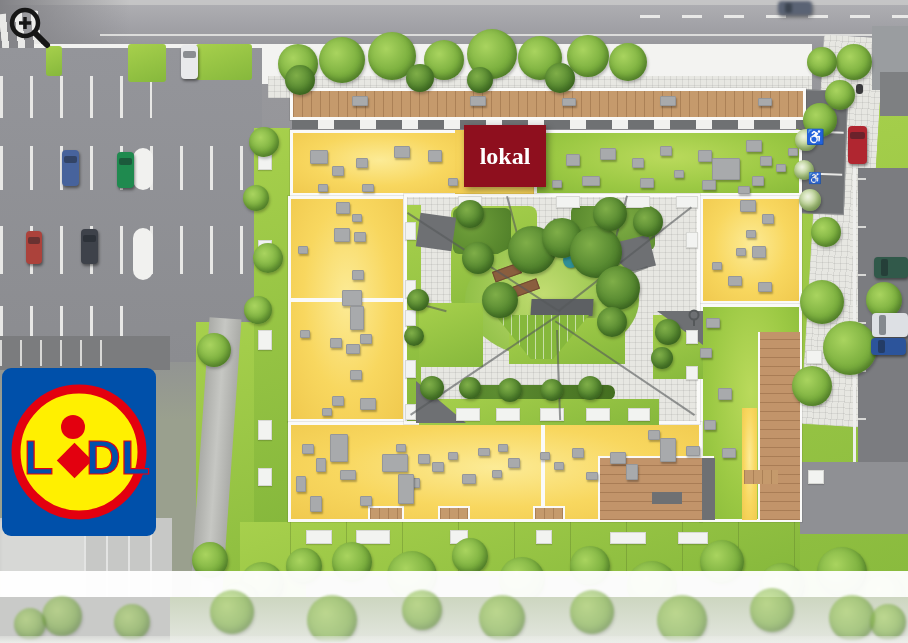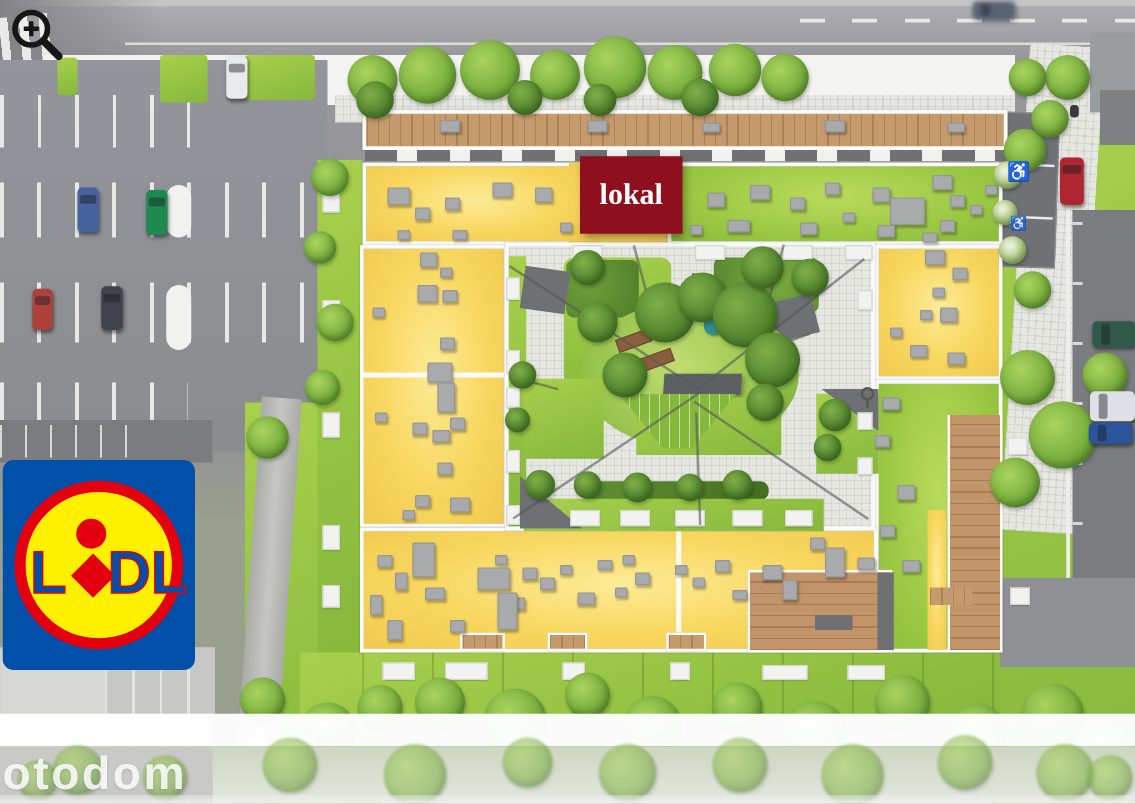--- a/index.html
+++ b/index.html
@@ -397,14 +397,13 @@
       <div class="tree f" style="left: 402px; top: 590px; width: 40px; height: 40px;"></div>
       <div class="tree f" style="left: 479px; top: 595px; width: 46px; height: 46px;"></div>
       <div class="tree f" style="left: 570px; top: 590px; width: 44px; height: 44px;"></div>
       <div class="tree f" style="left: 657px; top: 595px; width: 50px; height: 50px;"></div>
       <div class="tree f" style="left: 750px; top: 588px; width: 44px; height: 44px;"></div>
       <div class="tree f" style="left: 829px; top: 595px; width: 46px; height: 46px;"></div>
       <div class="tree f" style="left: 14px; top: 608px; width: 32px; height: 32px;"></div>
       <div class="tree f" style="left: 870px; top: 604px; width: 36px; height: 36px;"></div>
     </div>
   <div style="left:0;top:636px;width:908px;height:7px;background:linear-gradient(180deg,rgba(236,238,234,.4),#eceeea);z-index:33;"></div>
-  <div id="watermark">otodom</div>
 </div>
 
 </body></html>

